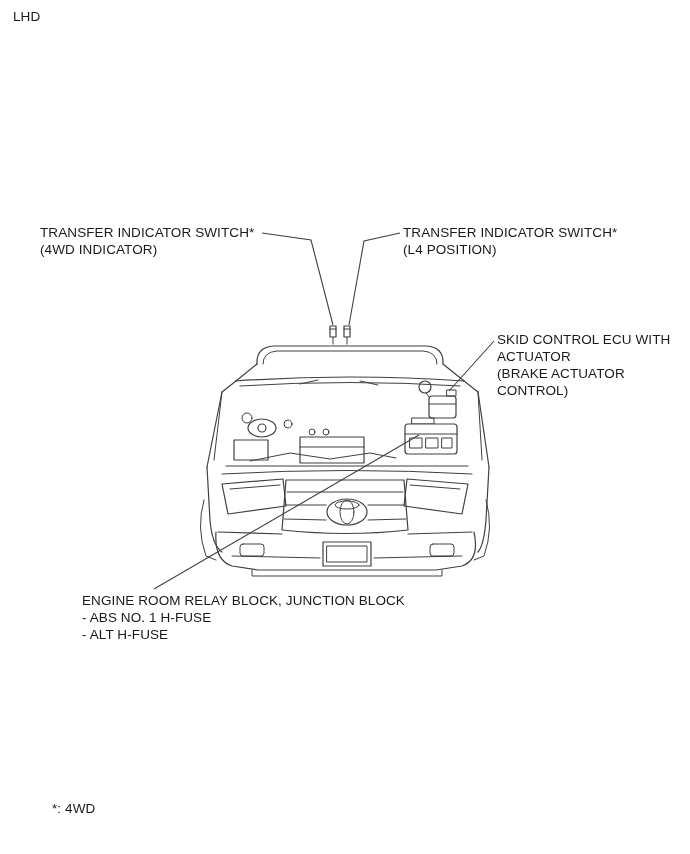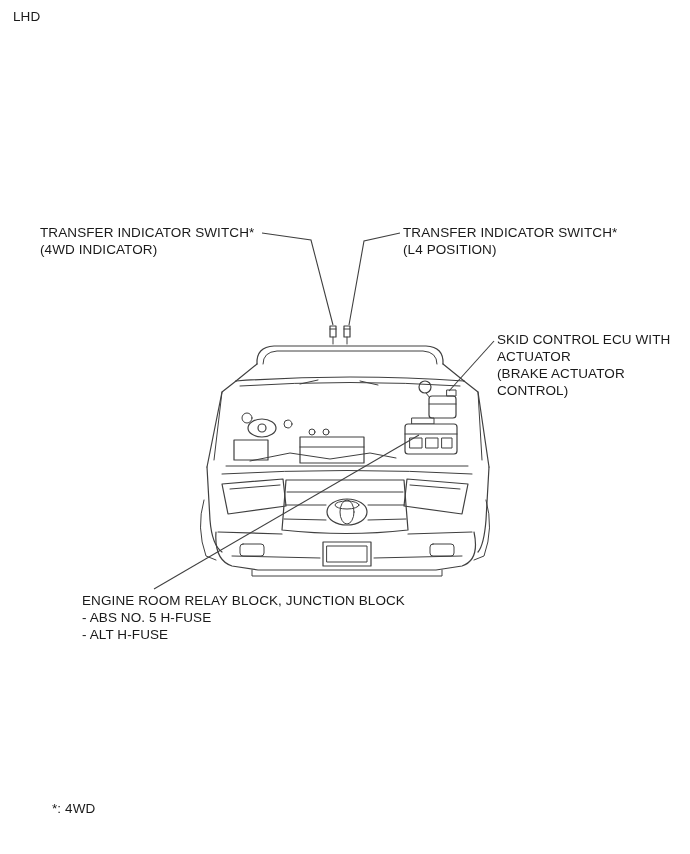--- a/index.html
+++ b/index.html
@@ -181,19 +181,19 @@
 
   <div class="lbl skid">
     <div>SKID CONTROL ECU WITH</div>
     <div>ACTUATOR</div>
     <div>(BRAKE ACTUATOR</div>
     <div>CONTROL)</div>
   </div>
 
   <div class="lbl relay">
     <div>ENGINE ROOM RELAY BLOCK, JUNCTION BLOCK</div>
-    <div>- ABS NO. 5 H-FUSE</div>
+    <div>- ABS NO. 1 H-FUSE</div>
     <div>- ALT H-FUSE</div>
   </div>
 
   <div class="lbl footnote">*: 4WD</div>
 
 </div>
 
 </body></html>

